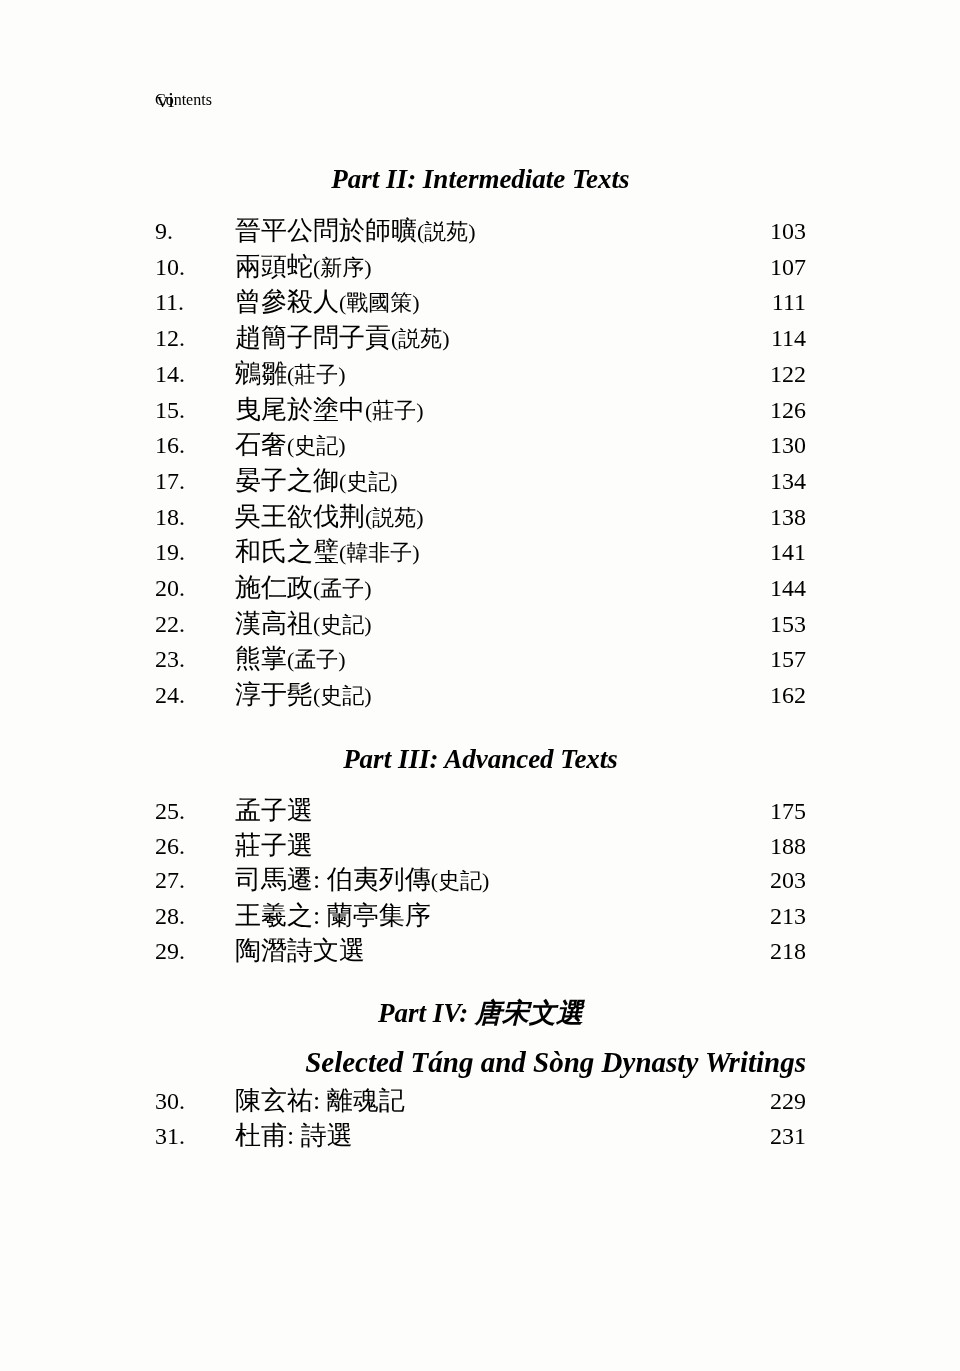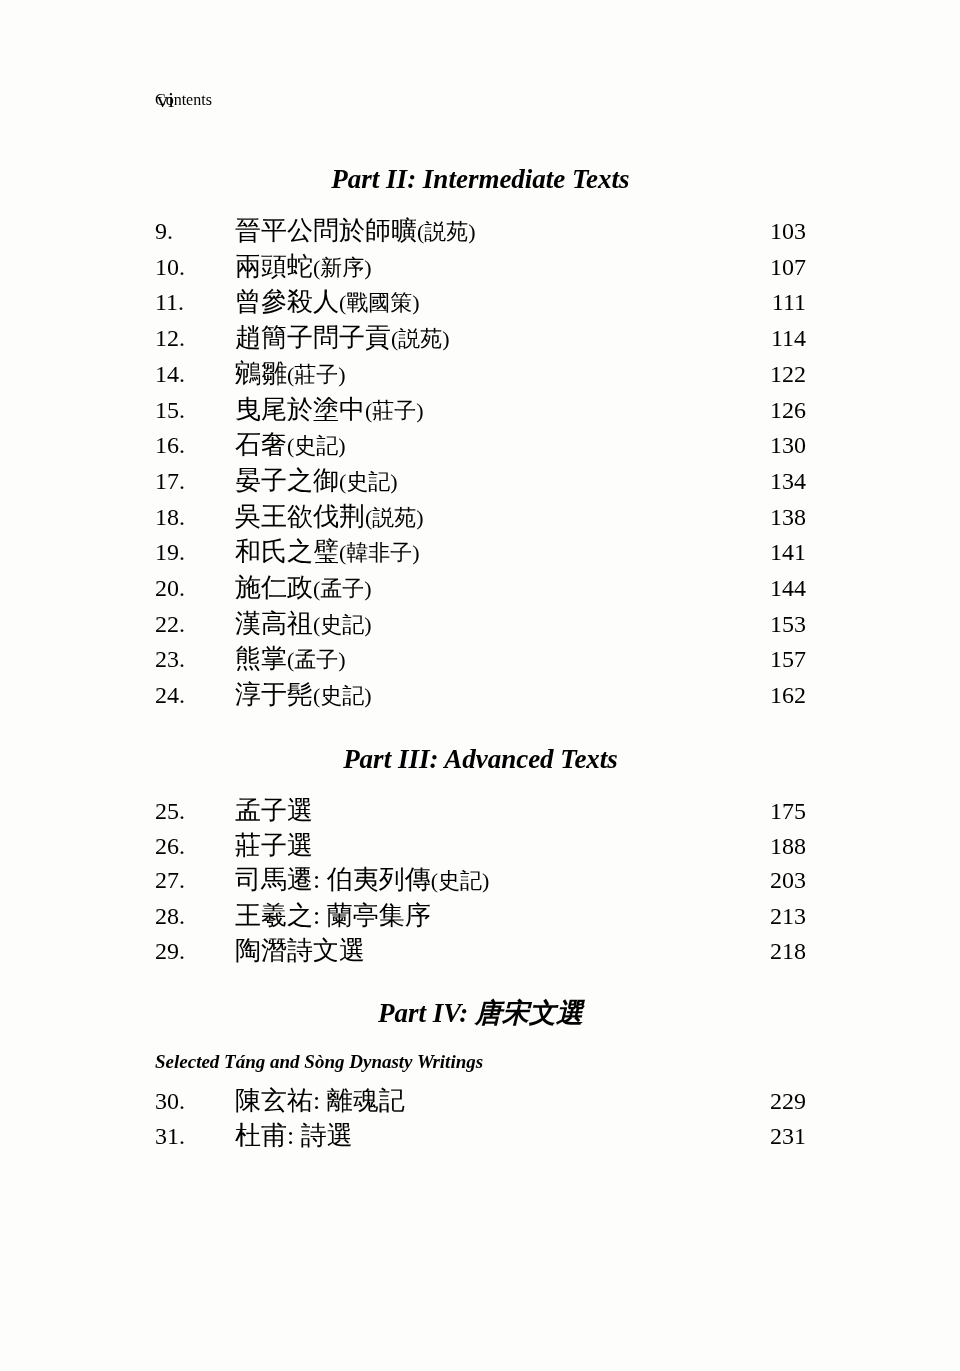--- a/index.html
+++ b/index.html
@@ -41,24 +41,24 @@
     font-weight: 600;
     font-size: 27px;
     line-height: 30px;
     margin: 30px 0 20px 0;
   }
   .toc-section:first-child .section-heading {
     margin-top: 50px;
     font-style: italic;
   }
   .section-subheading {
-    text-align: left;
+    text-align: right;
     font-style: italic;
     font-weight: 700;
-    font-size: 19px;
+    font-size: 29px;
     line-height: 28px;
     margin: 14px 0 8px 0;
   }
   .toc-row {
     display: flex;
     align-items: baseline;
     font-size: 26px;
     line-height: 34.7px;
     white-space: nowrap;
   }

